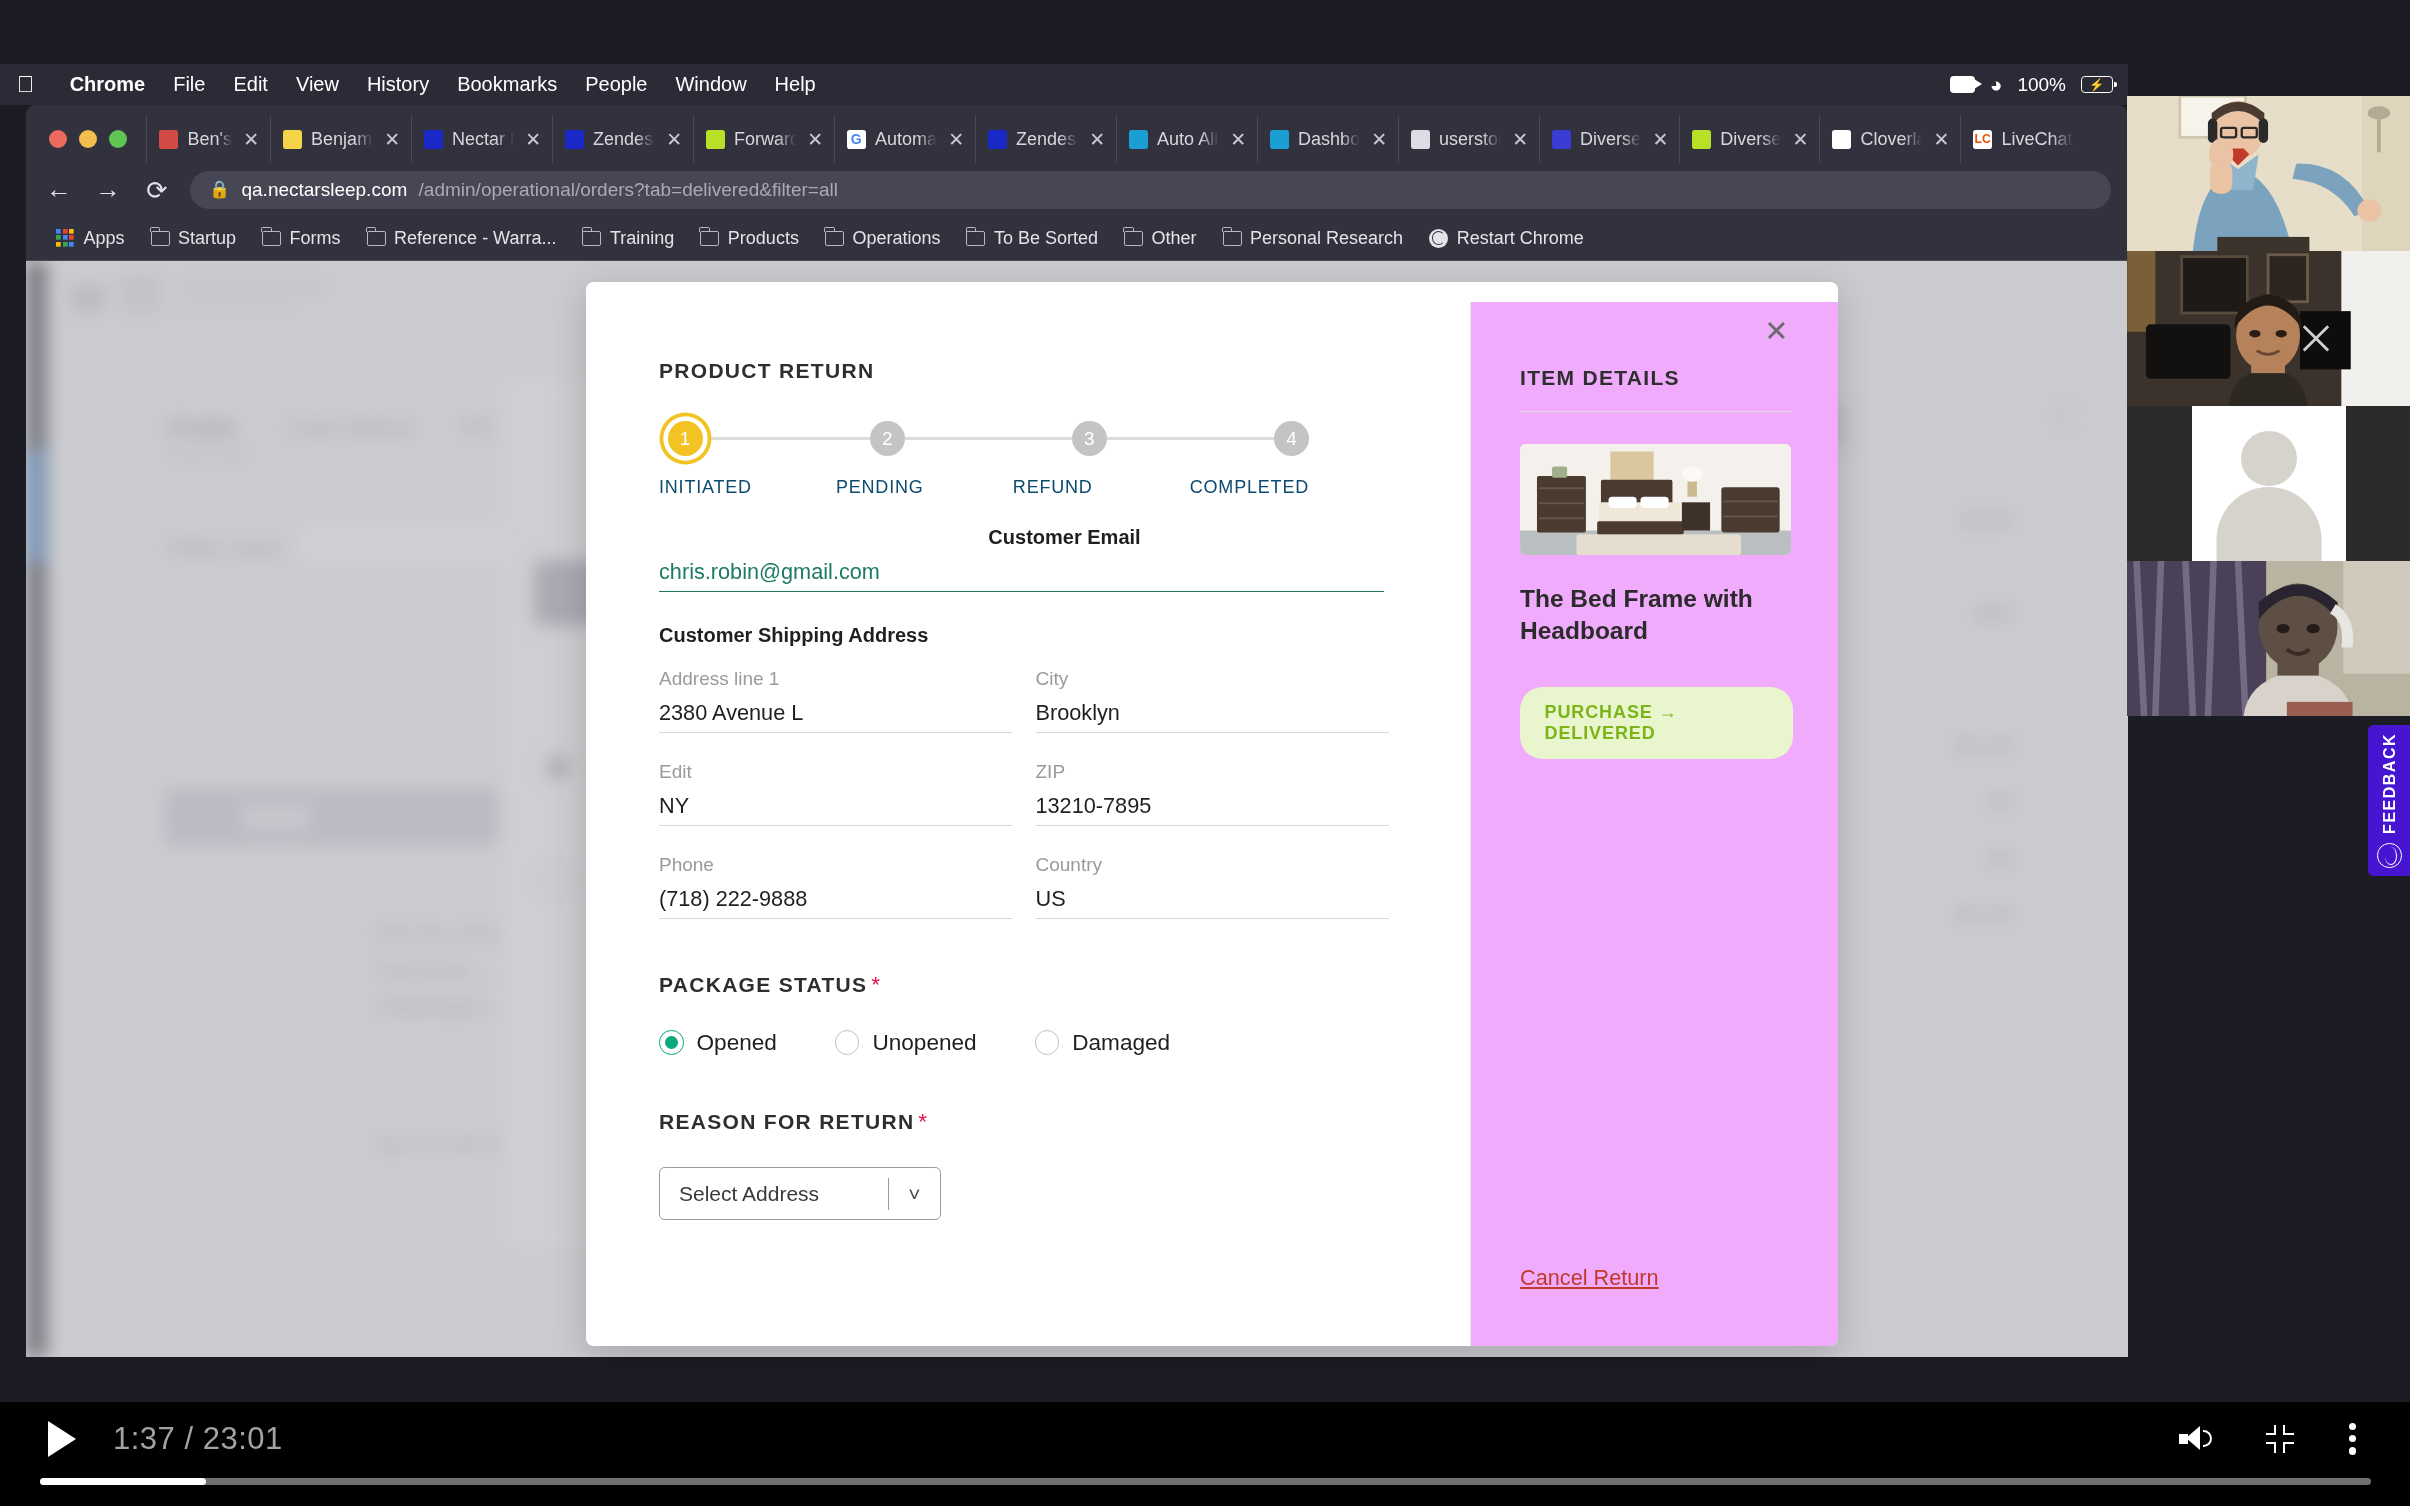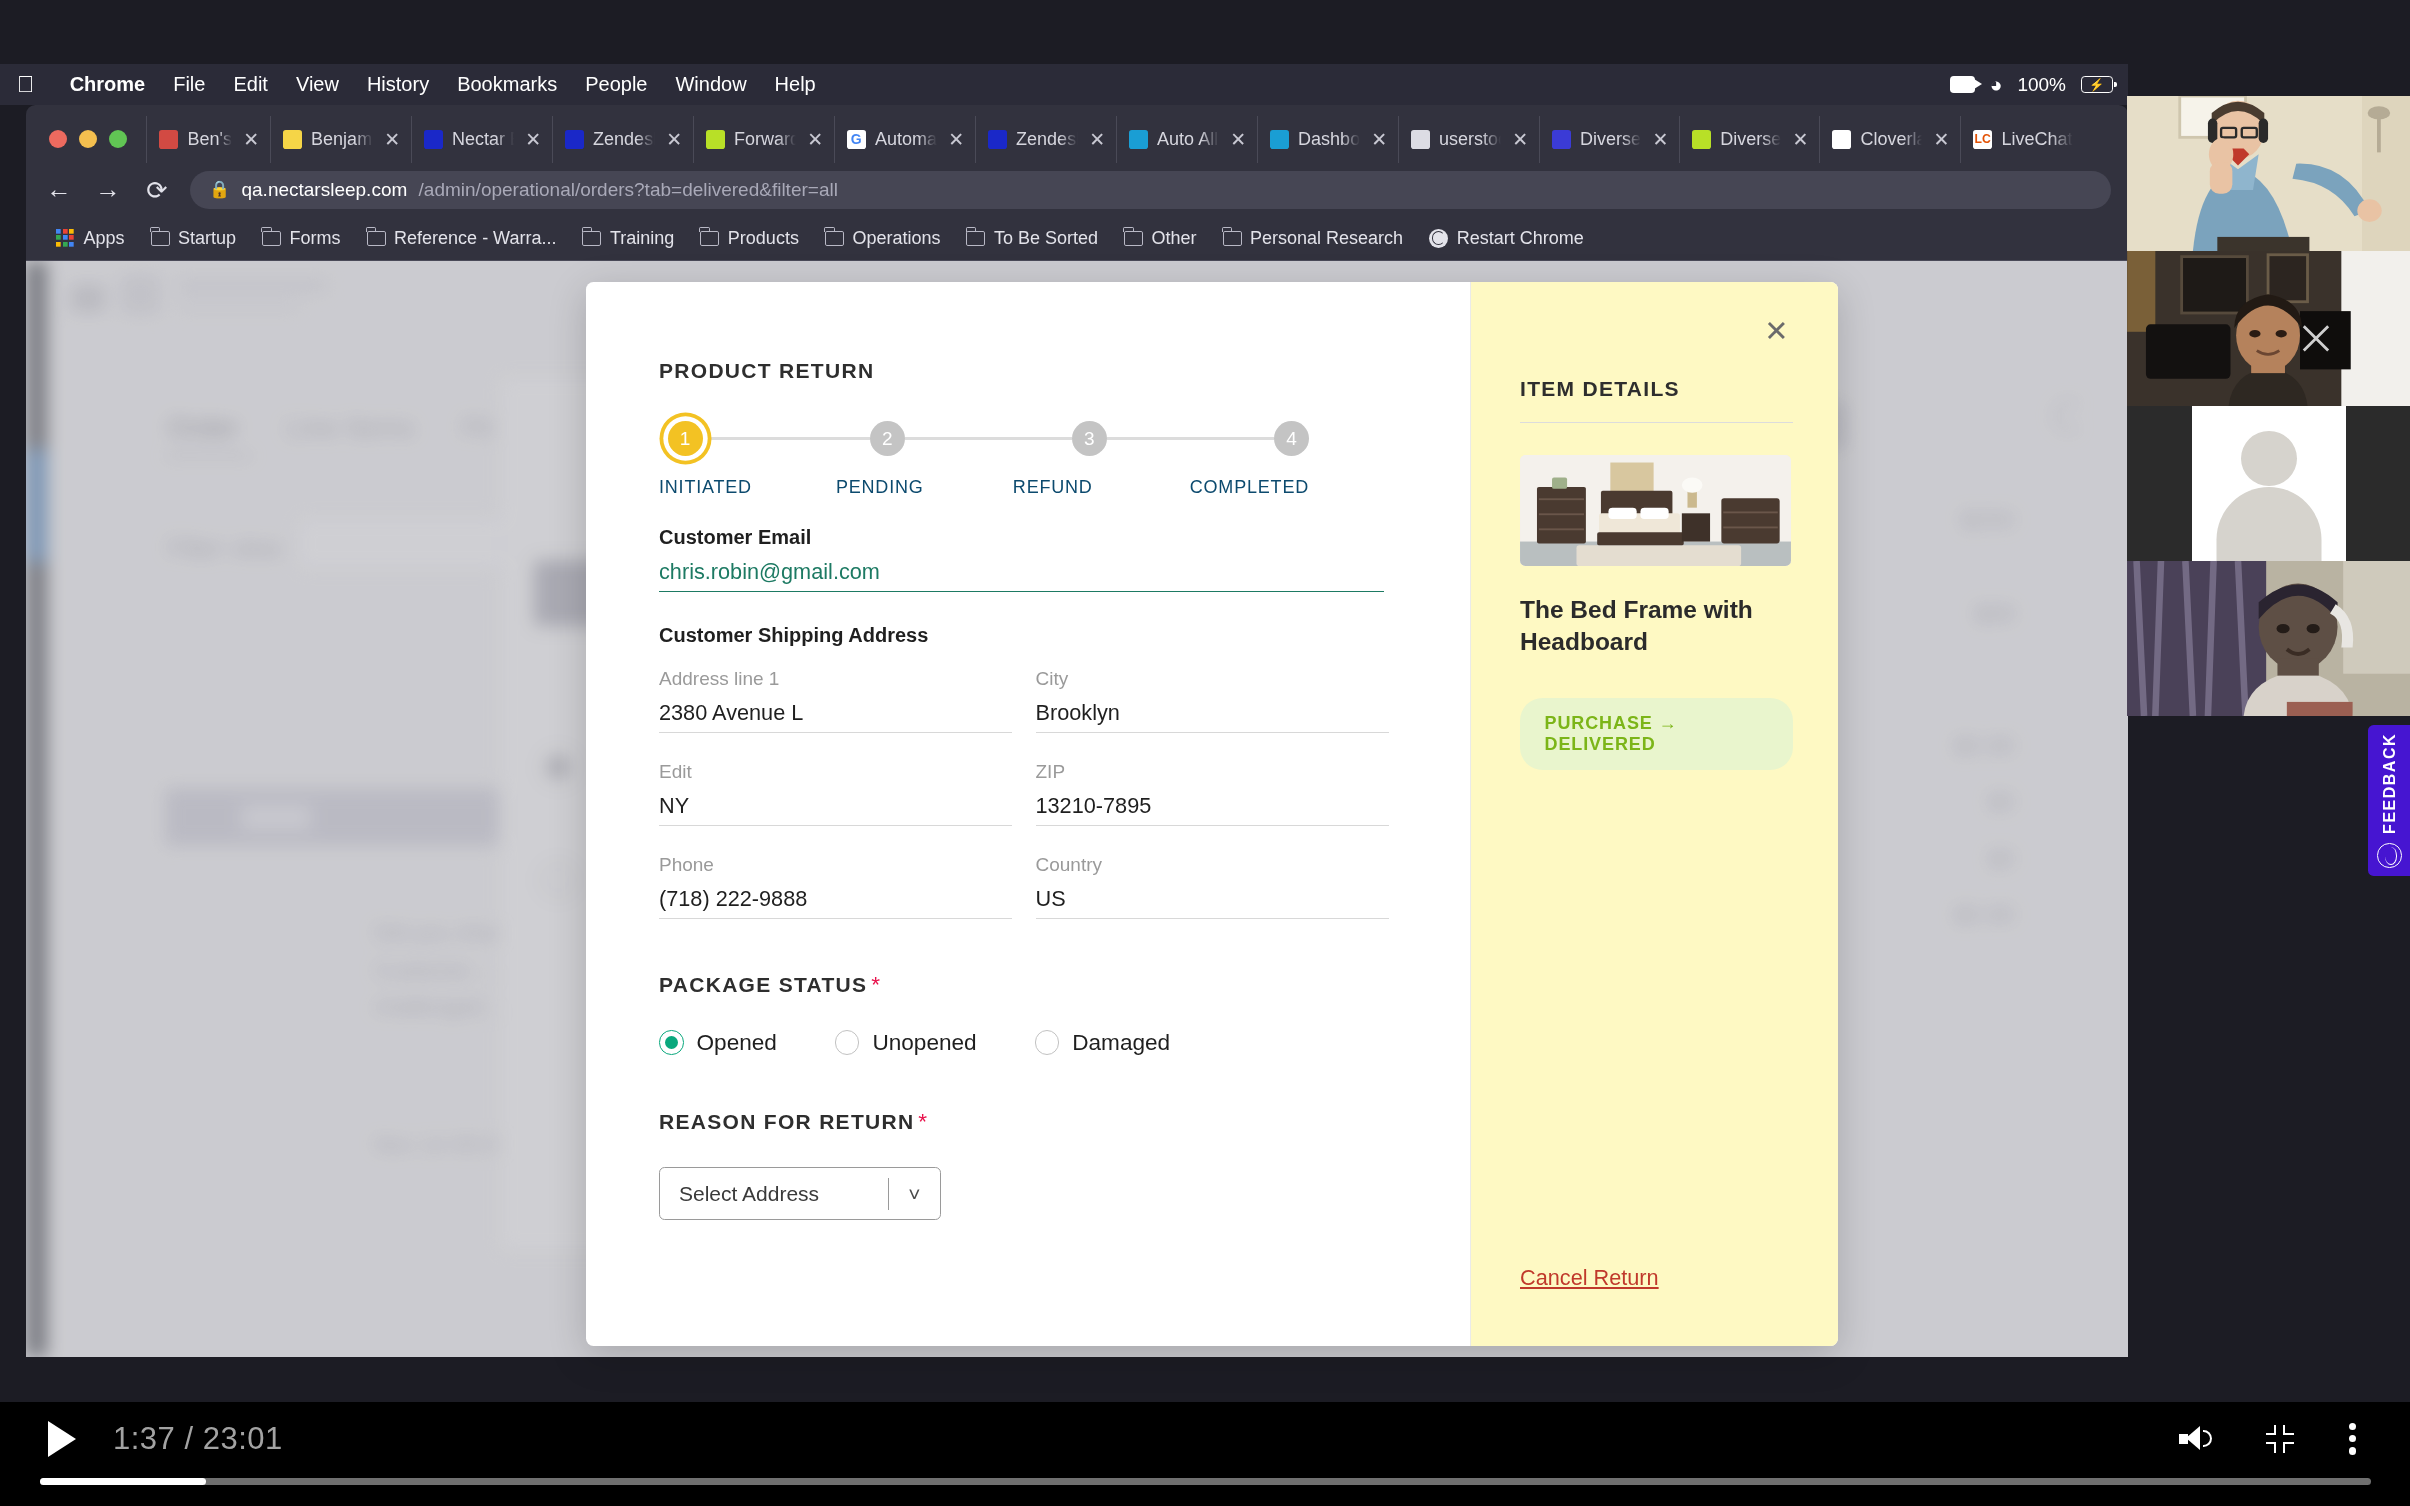--- a/index.html
+++ b/index.html
@@ -218,22 +218,22 @@
     width: 1252px; height: 1064px;
     background:#fff; border-radius: 7.5px;
     display:flex; overflow:hidden;
     box-shadow: 0 9.4px 38px rgba(0,0,0,.18);
   }
   #modal-left {
     width: 887px; padding: 77px 0 0 73px;
     position:relative;
   }
   #modal-right {
-    flex:1; background:#fef9c3; border-left:0.9px solid #eaeaea;
-    padding: 95px 45px 0 49px; position:relative;
+    flex:1; background:#f0abfc; border-left:0.9px solid #eaeaea;
+    padding: 64px 45px 0 49px; position:relative;margin-top:20px;
   }
   #closebtn {
     position:absolute; right: 40px; top: 28px;
     width: 43px; height: 43px;
     display:flex;align-items:center;justify-content:center;
     color:#6b6b6b; font-size: 29px; font-weight: 300;
     cursor:pointer; z-index:5; line-height:1;
   }
 
   .sec-title {
@@ -640,21 +640,21 @@
           </div>
           <div class="steps-labels">
             <span>INITIATED</span>
             <span>PENDING</span>
             <span>REFUND</span>
             <span>COMPLETED</span>
           </div>
         </div>
 
 
-        <div style="margin-top:28px;" class="fieldlabel">Customer Email</div>
+        <div style="margin-top:28px;text-align:center;" class="fieldlabel">Customer Email</div>
         <div class="line-input email">chris.robin@gmail.com</div>
 
         <div style="margin-top:32px;" class="fieldlabel">Customer Shipping Address</div>
 
         <div class="grid2" style="margin-top:21px;">
           <div>
             <div class="sublabel">Address line 1</div>
             <div class="line-input">2380 Avenue L</div>
           </div>
           <div>

